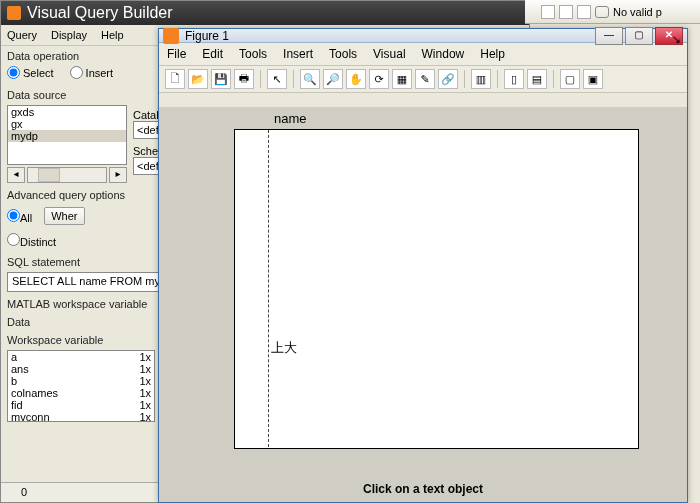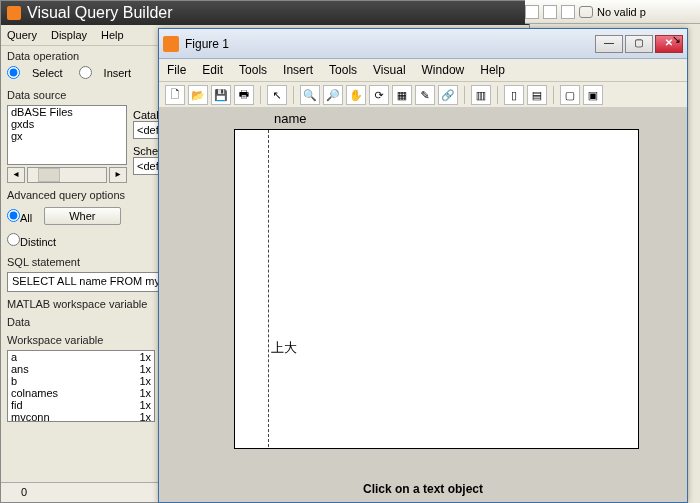--- a/index.html
+++ b/index.html
@@ -5,43 +5,43 @@
 * { box-sizing: border-box; margin: 0; padding: 0; }
 body { font-family: "Segoe UI", Tahoma, sans-serif; font-size: 11px; background: #eae7db; width: 700px; height: 503px; overflow: hidden; position: relative; }
 .vqb-window { position: absolute; left: 0; top: 0; width: 530px; height: 503px; background: #eae7db; border: 1px solid #888; }
 .titlebar { background: linear-gradient(#4a4a4a,#2b2b2b); color: #fff; height: 24px; display: flex; align-items: center; padding: 0 6px; }
 .titlebar .icon { width: 14px; height: 14px; background: #f58220; border-radius: 2px; margin-right: 6px; }
 .titlebar .title { font-size: 16px; }
 .menubar { background: #eae7db; padding: 4px 6px; display: flex; gap: 14px; border-bottom: 1px solid #c8c5b8; }
 .menubar span { cursor: default; }
 .section-label { padding: 4px 6px 2px 6px; color: #222; }
 .data-op { padding: 2px 6px 6px 6px; display: flex; gap: 16px; }
-.data-op label { display: flex; align-items: center; gap: 12px; }
+.data-op label { display: flex; align-items: center; gap: 3px; }
 .panel-row { display: flex; }
 .listbox { background: #fff; border: 1px solid #888; margin: 2px 6px; width: 120px; height: 60px; overflow-y: scroll; font-size: 11px; }
 .listbox .item { padding: 0 3px; }
 .listbox .item.gray { background: #d6d2c4; }
 .right-col { flex: 1; padding: 2px 0; }
 .fld-label { font-size: 11px; margin-top: 4px; }
 .combo { border: 1px solid #888; background: #fff; width: 110px; height: 18px; padding: 0 3px; display:inline-block; line-height:16px; overflow:hidden; }
 .scrollrow { display: flex; gap: 2px; margin: 2px 6px; width:120px; }
 .scrollbtn { border: 1px solid #999; background: #efede3; width: 18px; height: 16px; text-align: center; line-height: 12px; font-size:10px; }
 .scrolltrack { flex:1; border:1px solid #999; background:#efede3; position:relative; }
 .scrollthumb { position:absolute; left:10px; top:0; bottom:0; width:22px; background:#dcd9cc; border:1px solid #bbb; }
 .adv { padding: 4px 6px; display: flex; align-items: center; gap: 12px; }
-.btn { border: 1px solid #999; background: linear-gradient(#fdfdfb,#e8e6da); padding: 2px 24px; border-radius: 2px; }
+.btn { border: 1px solid #999; background: linear-gradient(#fdfdfb,#e8e6da); padding: 2px 6px; border-radius: 2px; }
 .textbox { background:#fff; border:1px solid #888; margin:2px 6px; padding:2px 4px; height:20px; width:200px; overflow:hidden; }
 .wv-list { background:#fff; border:1px solid #888; margin:2px 6px; width:148px; height:72px; font-size:11px; }
 .wv-row { display:flex; justify-content:space-between; padding:0 3px; }
 .bottombar { position:absolute; bottom:0; left:0; right:0; height:20px; border-top:1px solid #aaa; background:#efede3; padding:0 20px; line-height:18px; }
-.workspace-strip { position:absolute; right:0; top:0; width:175px; height:24px; background:linear-gradient(#fdfdfb,#e6e3d6); border-bottom:1px solid #aaa; display:flex; align-items:center; gap:4px; padding:0 0; font-size:11px; }
+.workspace-strip { position:absolute; right:0; top:0; width:175px; height:24px; background:linear-gradient(#fdfdfb,#e6e3d6); border-bottom:1px solid #aaa; display:flex; align-items:center; gap:4px; padding:0 16px; font-size:11px; }
 .mini-icon { width:14px; height:14px; border:1px solid #aaa; background:#fff; }
 .bubble { display:inline-block; width:14px; height:12px; border:1px solid #888; border-radius:3px; position:relative; }
 .figure-window { position:absolute; left:158px; top:28px; width:530px; height:475px; background:#eae7db; border:1px solid #3a6ea5; box-shadow:0 0 6px rgba(0,0,0,.3); }
-.fig-titlebar { background:linear-gradient(#e7eef7,#cfd9e8); height:30px; display:flex; align-items:center; padding:0 4px; border-bottom:1px solid #9cb1cc; }
+.fig-titlebar { background:linear-gradient(#e7eef7,#cfd9e8); height:14px; display:flex; align-items:center; padding:0 4px; border-bottom:1px solid #9cb1cc; }
 .fig-titlebar .icon { width:16px; height:16px; background:#f58220; border-radius:2px; margin-right:6px; }
 .fig-titlebar .title { font-size:12px; flex:1; }
 .winbtns { display:flex; gap:2px; }
 .winbtn { width:28px; height:18px; border:1px solid #888; background:linear-gradient(#f3f3f3,#ddd); font-size:10px; text-align:center; line-height:14px; }
 .winbtn.close { background:linear-gradient(#e78,#c23); border-color:#933; color:#fff; font-weight:bold; }
 .fig-menubar { background:#eeece1; padding:4px 8px; display:flex; gap:16px; border-bottom:1px solid #c8c5b8; font-size:12px; }
 .fig-toolbar { background:#eeece1; padding:3px 6px; display:flex; gap:3px; border-bottom:1px solid #c8c5b8; align-items:center; }
 .tbtn { width:20px; height:20px; border:1px solid #bbb; background:#fff; display:flex; align-items:center; justify-content:center; font-size:11px; }
 .tsep { width:1px; height:18px; background:#c0bdb0; margin:0 3px; }
 .fig-body { position:absolute; top:78px; left:0; right:0; bottom:0; background:#d0cec4; }
@@ -75,23 +75,23 @@
     <label>
         <input type="radio" style="">
         <span>Insert</span>
       </label>
   </div>
 
   <div class="section-label">Data source</div>
   <div class="panel-row">
     <div>
       <div class="listbox">
-        <div class="item">dBASE Files</div>
         <div class="item">gxds</div>
         <div class="item">gx</div>
+        <div class="item gray">mydp</div>
       </div>
       <div class="scrollrow">
         <div class="scrollbtn">◂</div>
         <div class="scrolltrack">
             <div class="scrollthumb"></div>
           </div>
         <div class="scrollbtn">▸</div>
       </div>
     </div>
     <div class="right-col">

